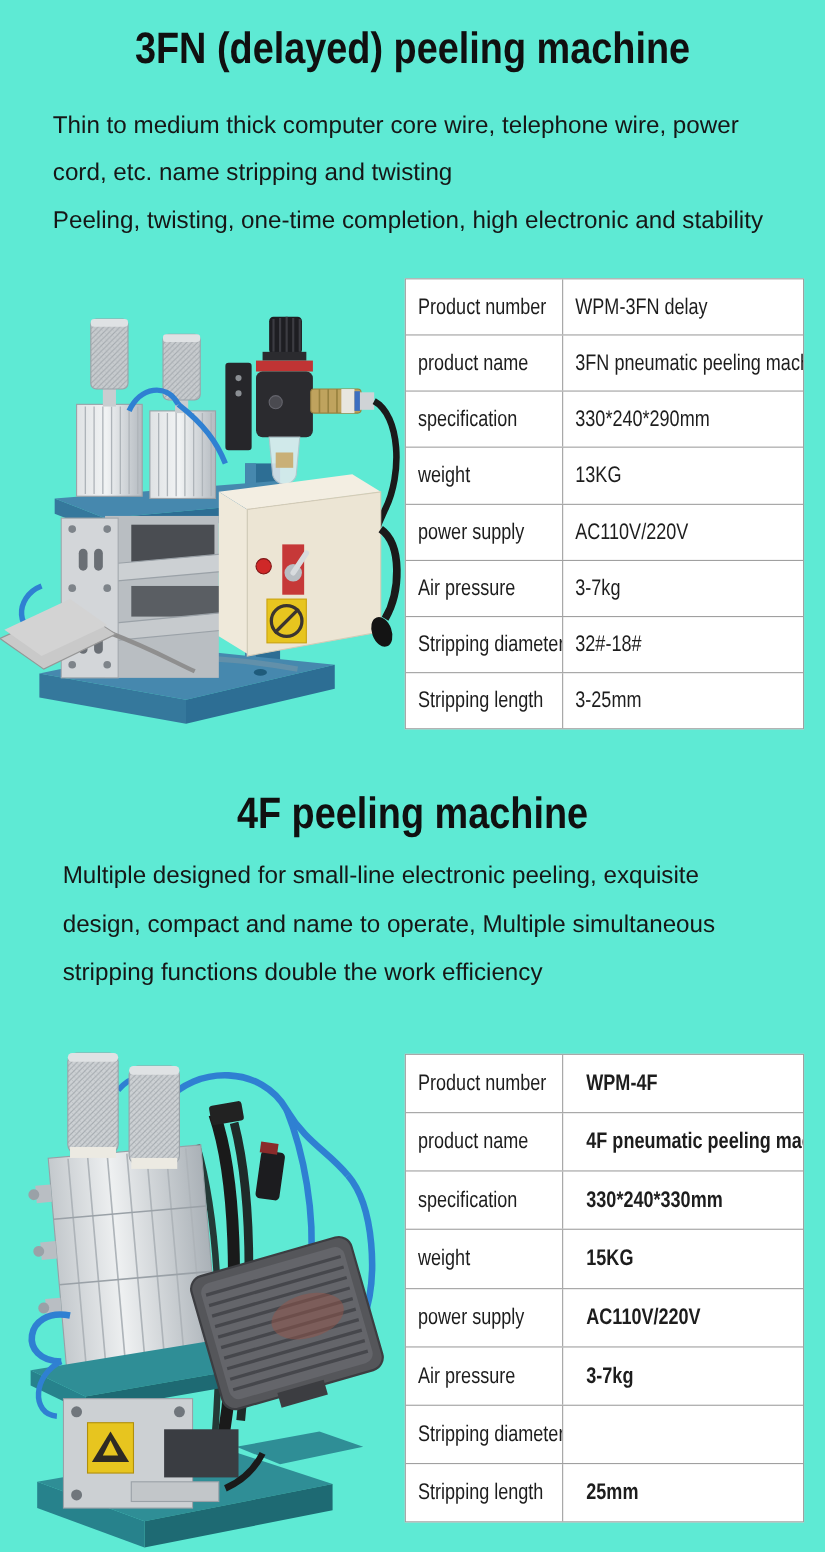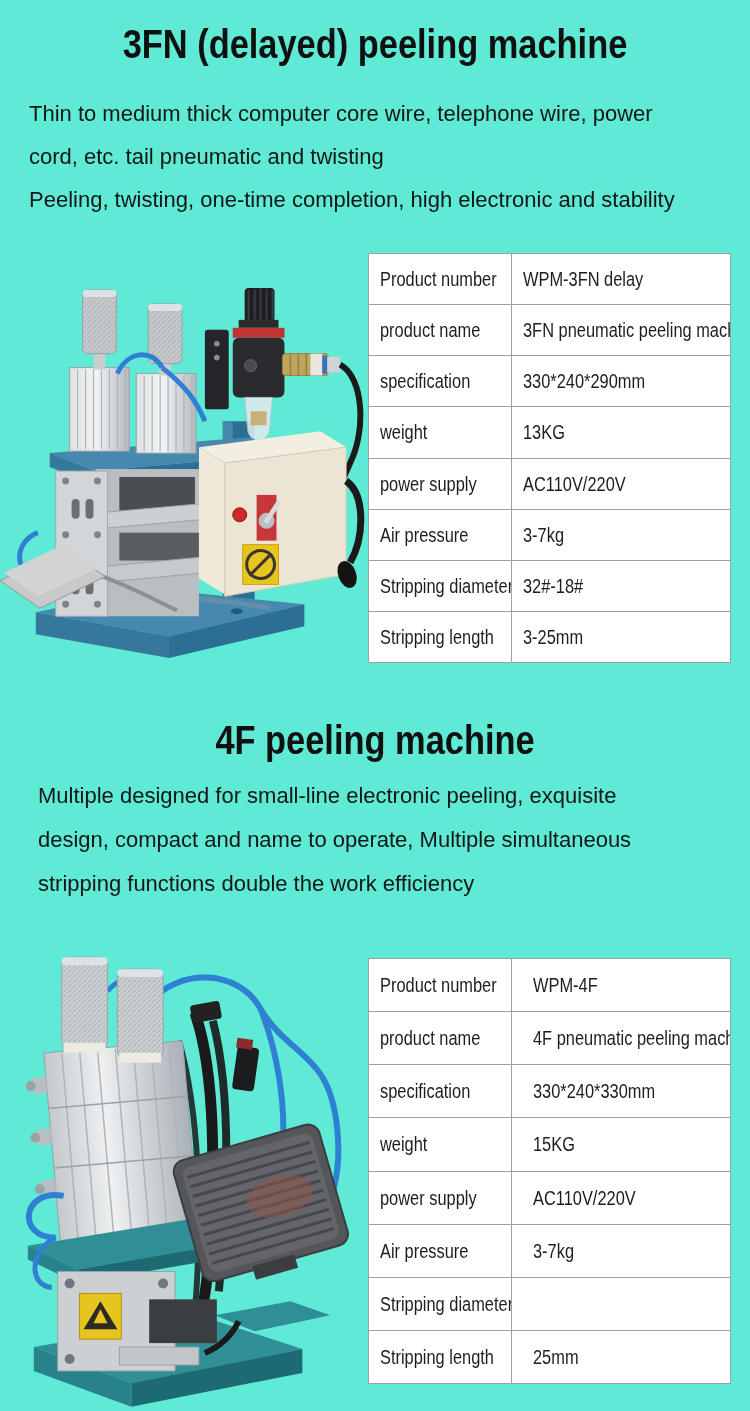--- a/index.html
+++ b/index.html
@@ -27,57 +27,57 @@
     font-family:"Liberation Sans", sans-serif;color:var(--text-black);
   }
   .title{
     position:absolute;left:0;width:750px;margin:0;text-align:center;
     font-size:40px;font-weight:bold;color:#101010;white-space:nowrap;
     transform:scaleX(0.86);
   }
   .t1{top:22px;}
   .t2{top:718px;}
   .desc{position:absolute;font-size:22px;color:#161616;}
-  .desc .line{height:43px;line-height:43px;white-space:nowrap;}
+  .desc .line{height:43px;line-height:43px;white-space:nowrap;margin-left:19px;}
   .d1{left:29px;top:92px;}
   .d2{left:38px;top:774px;}
   .d2 .line{height:44px;line-height:44px;}
   figure{margin:0;padding:0;}
   .photo{position:absolute;left:0;}
   .p1{top:282px;width:368px;height:388px;}
   .p2{top:950px;width:368px;height:460px;}
   .spec-table{
     position:absolute;left:368px;width:363px;display:flex;flex-direction:column;
     border:1px solid var(--table-border);background:#fff;box-sizing:border-box;text-align:right;
   }
   .st1{top:253px;height:410px;}
   .st2{top:958px;height:426px;}
   .spec-table .row{flex:1;display:flex;border-top:1px solid var(--table-border);}
   .spec-table .row:first-child{border-top:none;}
   .cell{display:flex;align-items:center;overflow:hidden;}
   .cell.label{width:131px;flex:none;border-right:1px solid var(--table-border);padding-left:11px;}
   .cell.value{flex:1;padding-left:11px;}
-  .st2 .cell.value{padding-left:21px;}
+  .st2 .cell.value{padding-left:21px;font-weight:bold;}
   .cell span{
     display:inline-block;white-space:nowrap;font-size:20.5px;color:#1d1d1d;
     transform:scaleX(0.8);transform-origin:0 50%;
   }
   svg{display:block;}
 </style>
 </head>
 <body>
 
 <div class="page">
 
   <section>
     <h1 class="title t1">3FN (delayed) peeling machine</h1>
 
     <div class="desc d1">
       <div class="line">Thin to medium thick computer core wire, telephone wire, power</div>
-      <div class="line">cord, etc. tail pneumatic and twisting</div>
+      <div class="line">cord, etc. name stripping and twisting</div>
       <div class="line">Peeling, twisting, one-time completion, high electronic and stability</div>
     </div>
 
     <figure class="photo p1">
       <svg viewBox="0 0 370 390" width="368" height="388">
         <defs>
           <linearGradient id="alum1" x1="0" y1="0" x2="1" y2="0">
             <stop offset="0" stop-color="#dfe2e4"></stop>
               <stop offset="0.45" stop-color="#f1f3f4"></stop>
               <stop offset="1" stop-color="#b4bac0"></stop>

